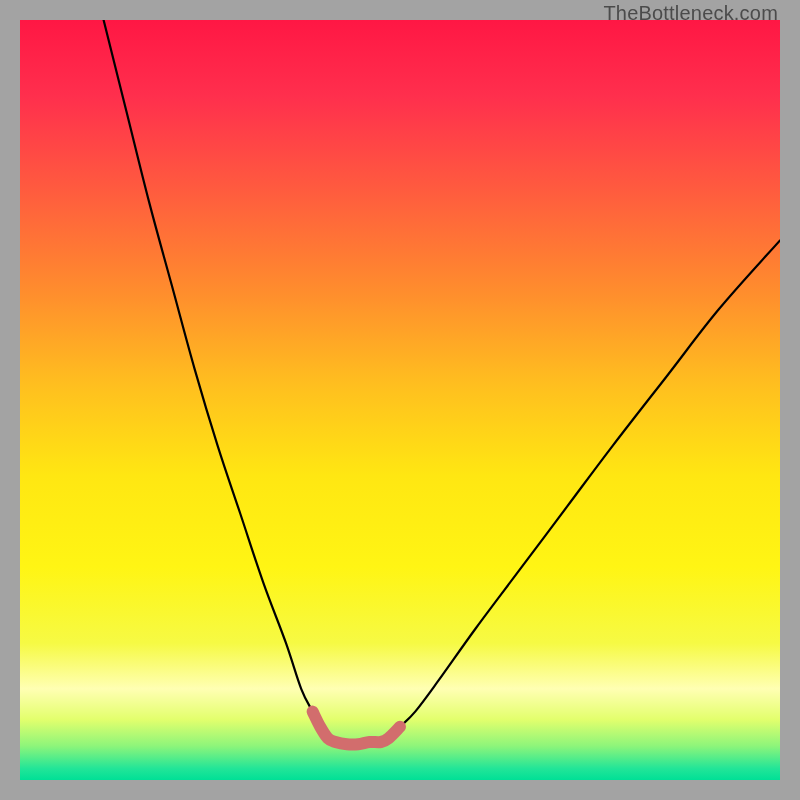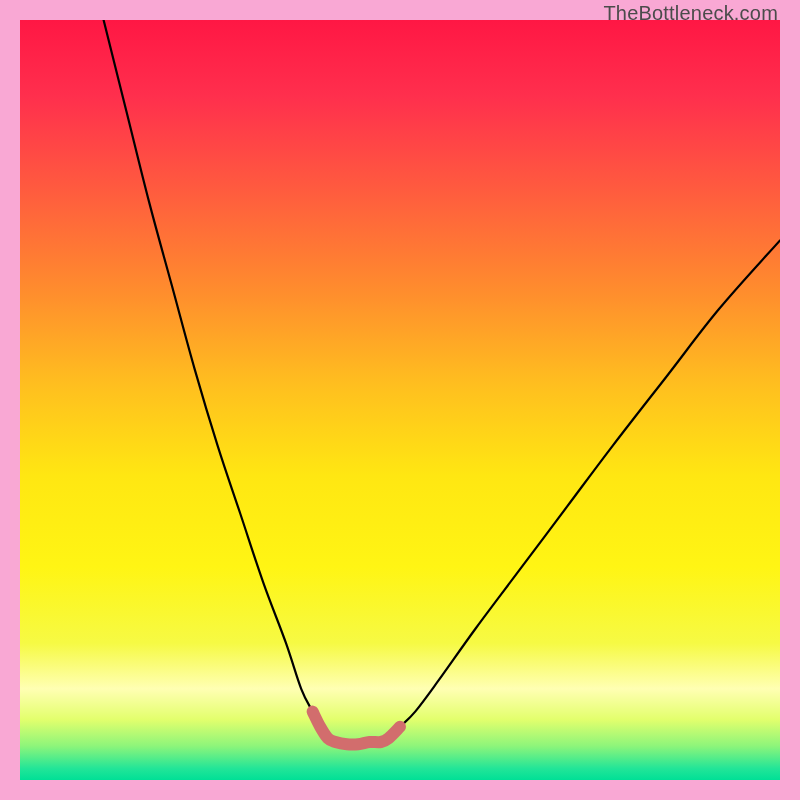--- a/index.html
+++ b/index.html
@@ -7,21 +7,21 @@
     padding: 0;
     width: 800px;
     height: 800px;
     overflow: hidden;
     background: #000;
     font-family: Arial, Helvetica, sans-serif;
   }
   .frame {
     position: absolute;
     inset: 0;
-    background: #f9a8d4;
+    background: #a3a3a3;
   }
   .plot-area {
     position: absolute;
     left: 20px;
     top: 20px;
     width: 760px;
     height: 760px;
     overflow: hidden;
   }
   .gradient {

